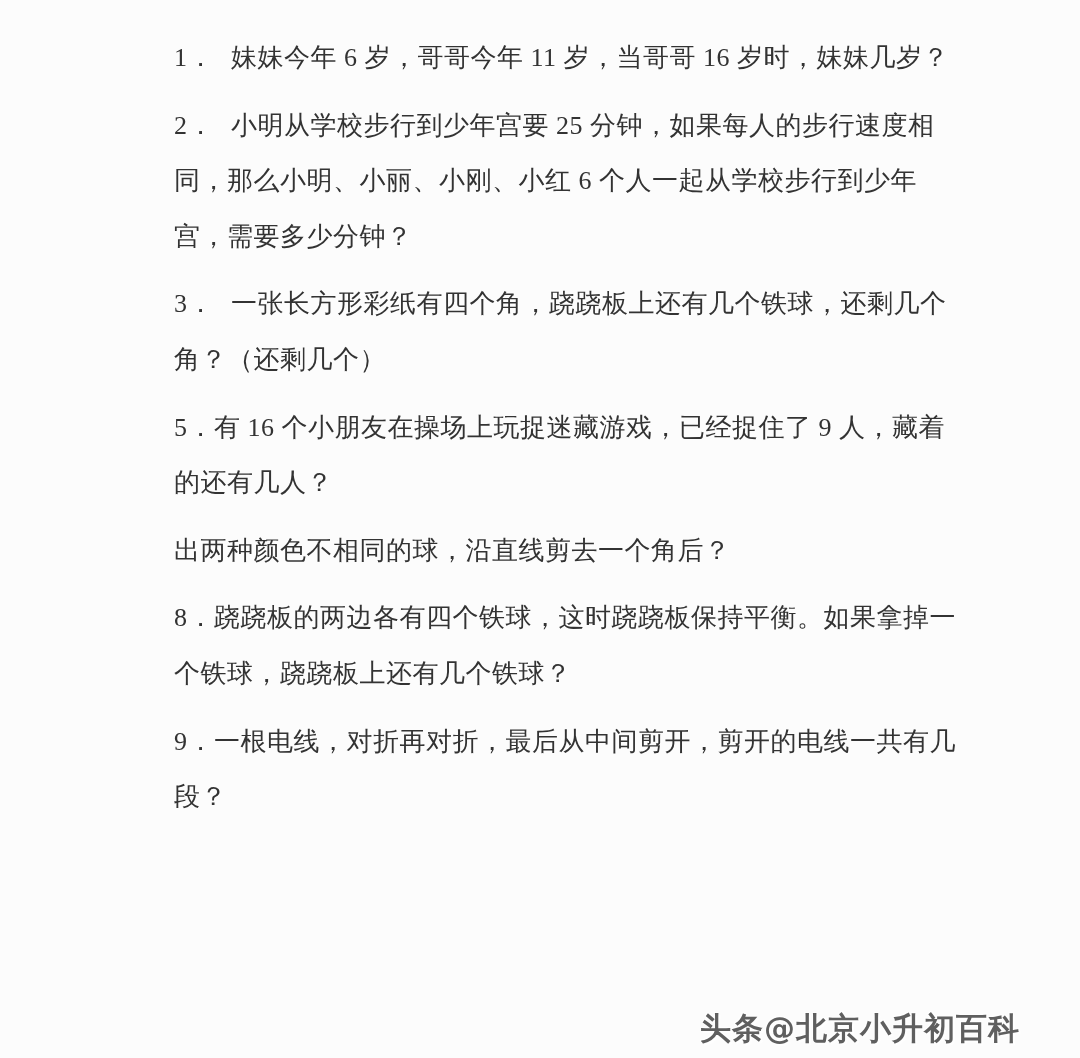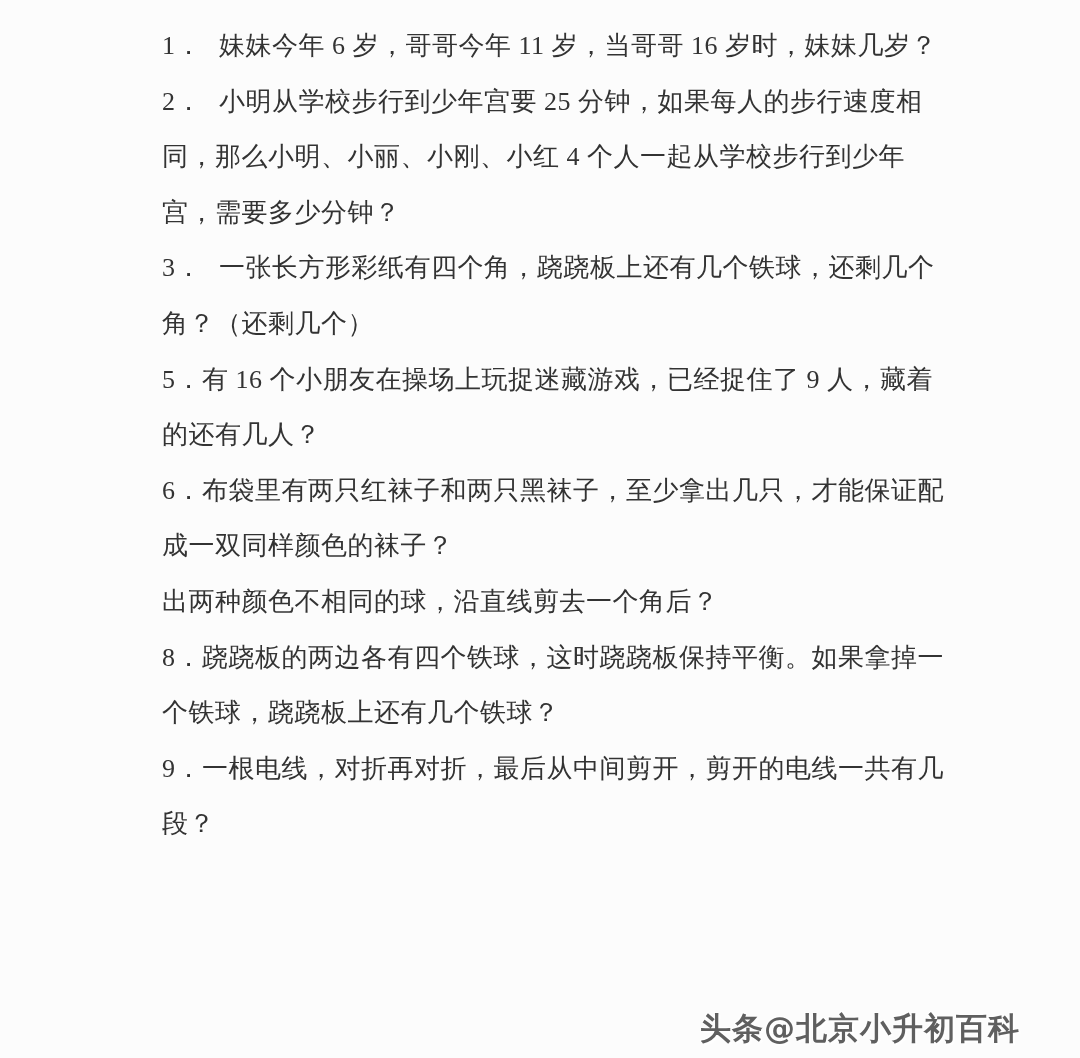--- a/index.html
+++ b/index.html
@@ -13,21 +13,21 @@
   }
   .page {
     box-sizing: border-box;
     width: 1080px;
     height: 1058px;
     padding: 18px 55px 0 162px;
     font-family: "Liberation Serif", "DejaVu Serif", serif;
     color: #333333;
     position: relative;
   }
-  .question { margin: 0; }
+  .question { margin: 12px; }
   .line {
     font-size: 26px;
     line-height: 55.6px;
     height: 55.6px;
     white-space: nowrap;
     letter-spacing: 0.5px;
   }
   .q-num { display: inline; }
   .q-gap-wide { display: inline-block; width: 17px; }
   .watermark {
@@ -47,39 +47,35 @@
 <body>
 
 <main class="page">
 
   <section class="question">
     <div class="line"><span class="q-num">1．</span><span class="q-gap-wide"></span><span>妹妹今年 6 岁，哥哥今年 11 岁，当哥哥 16 岁时，妹妹几岁？</span></div>
   </section>
 
   <section class="question">
     <div class="line"><span class="q-num">2．</span><span class="q-gap-wide"></span><span>小明从学校步行到少年宫要 25 分钟，如果每人的步行速度相</span></div>
-    <div class="line">同，那么小明、小丽、小刚、小红 4 个人一起从学校步行到少年</div>
+    <div class="line">同，那么小明、小丽、小刚、小红 6 个人一起从学校步行到少年</div>
     <div class="line">宫，需要多少分钟？</div>
   </section>
 
   <section class="question">
     <div class="line"><span class="q-num">3．</span><span class="q-gap-wide"></span><span>一张长方形彩纸有四个角，跷跷板上还有几个铁球，还剩几个</span></div>
     <div class="line">角？（还剩几个）</div>
   </section>
 
 
   <section class="question">
     <div class="line"><span class="q-num">5．</span><span>有 16 个小朋友在操场上玩捉迷藏游戏，已经捉住了 9 人，藏着</span></div>
     <div class="line">的还有几人？</div>
   </section>
 
-  <section class="question">
-    <div class="line"><span class="q-num">6．</span><span>布袋里有两只红袜子和两只黑袜子，至少拿出几只，才能保证配</span></div>
-    <div class="line">成一双同样颜色的袜子？</div>
-  </section>
 
   <section class="question">
     <div class="line">出两种颜色不相同的球，沿直线剪去一个角后？</div>
   </section>
 
   <section class="question">
     <div class="line"><span class="q-num">8．</span><span>跷跷板的两边各有四个铁球，这时跷跷板保持平衡。如果拿掉一</span></div>
     <div class="line">个铁球，跷跷板上还有几个铁球？</div>
   </section>
 

